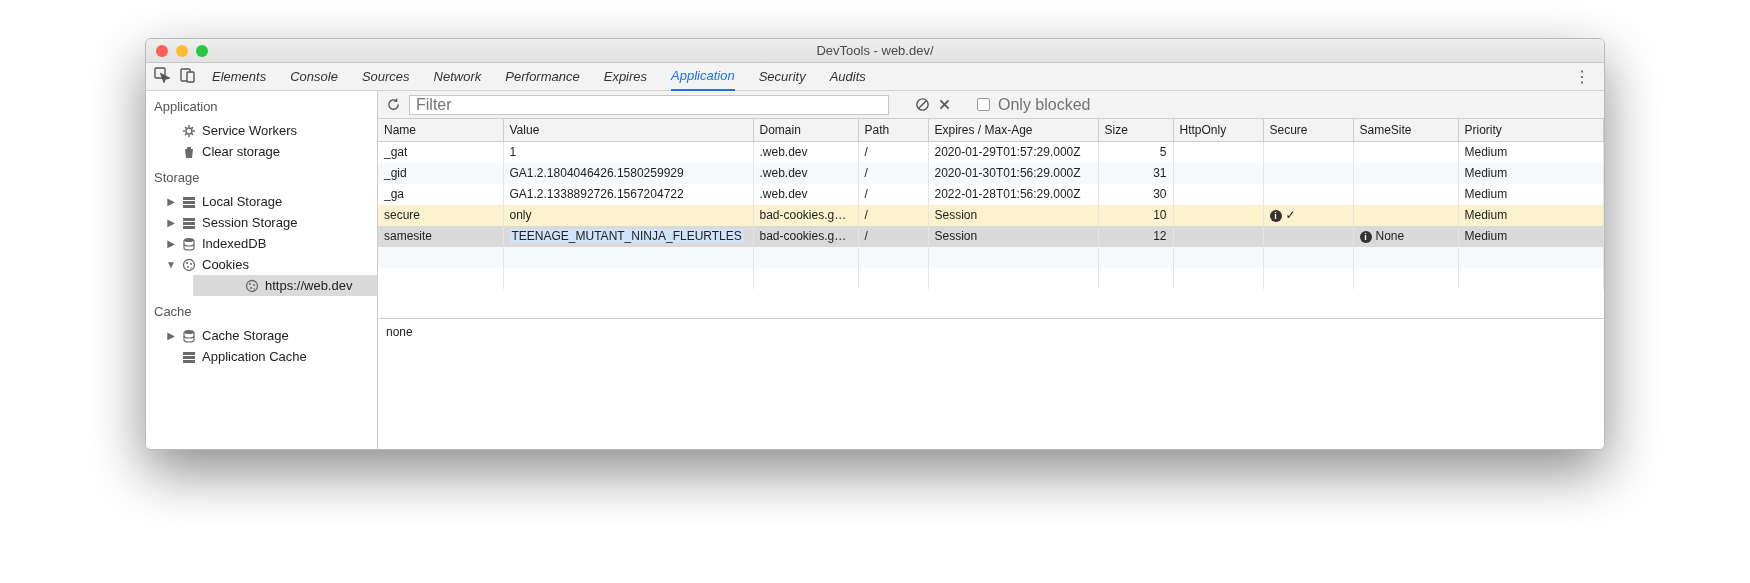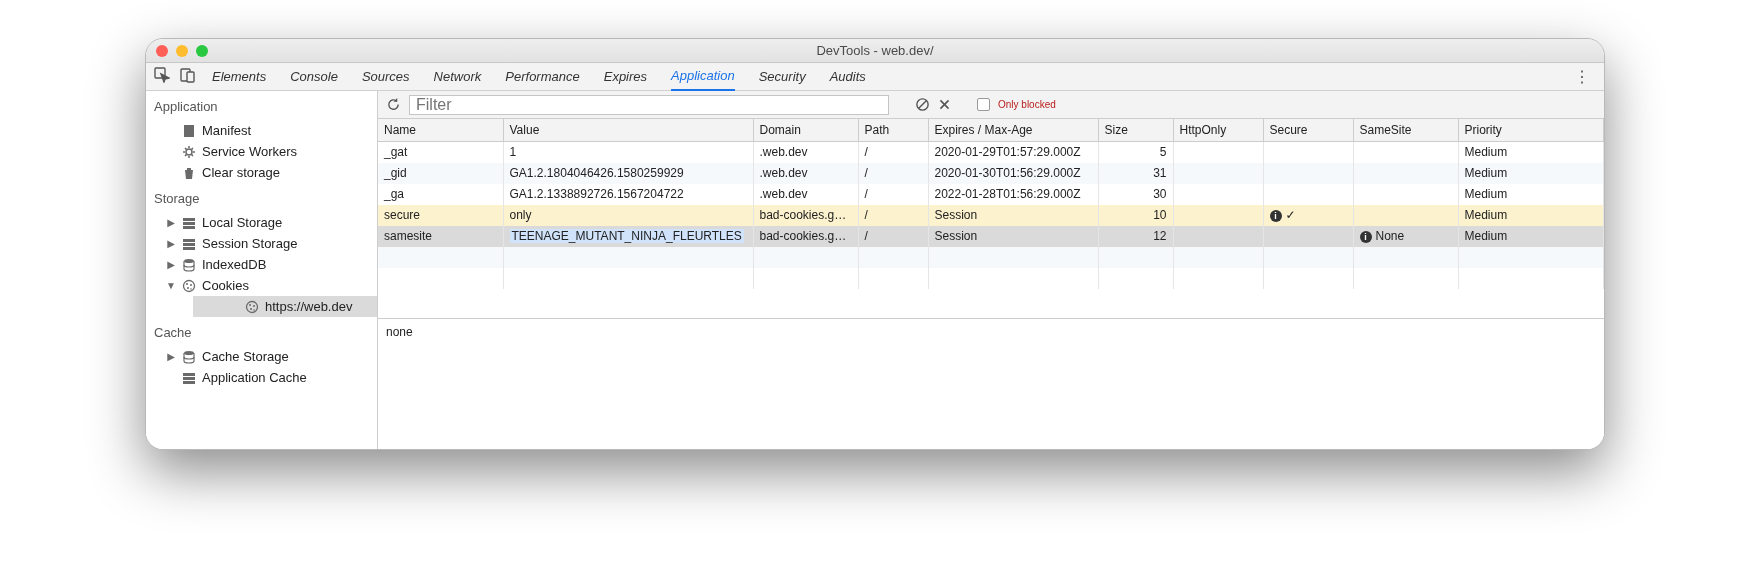--- a/index.html
+++ b/index.html
@@ -10,21 +10,21 @@
     background: transparent;
     display: flex;
     justify-content: center;
     align-items: flex-start;
     padding-top: 38px;
   }
   .window {
     width: 1460px;
     background: #f3f3f3;
     border: 1px solid #b9b9b9;
-    border-radius: 18px;
+    border-radius: 6px;
     box-shadow: 0 22px 55px rgba(0,0,0,0.45);
     overflow: hidden;
   }
   .titlebar {
     height: 24px;
     background: linear-gradient(#eeeeee, #e2e2e2);
     border-bottom: 1px solid #c7c7c7;
     display: flex;
     align-items: center;
     position: relative;
@@ -101,21 +101,21 @@
     background: #fff;
     padding: 0 6px;
     font-size: 16px;
     color: #777;
     outline: none;
   }
   .fb-spacer { width: 10px; }
   .checkbox {
     width: 13px; height: 13px; border: 1px solid #9a9a9a; background: #fff; border-radius: 2px;
   }
-  .fb-label { color: #b91c1c; font-size: 10px; }
+  .fb-label { color: #737373; font-size: 16px; }
   .table-wrap { flex: 1; display: flex; flex-direction: column; min-height: 0; }
   .table-scroll { flex: 1; overflow: hidden; border-bottom: 1px solid #cdcdcd; }
   table.cookie-table { width: 100%; border-collapse: collapse; table-layout: fixed; }
   table.cookie-table th {
     text-align: left;
     font-weight: normal;
     background: #f3f3f3;
     border-bottom: 1px solid #cdcdcd;
     border-right: 1px solid #cdcdcd;
     padding: 4px 6px;
@@ -204,29 +204,20 @@
   </div>
 
   <div class="body">
 
     <div class="sidebar" id="sidebar">
         <div class="sb-group-title">Application</div>
         <div class="sb-item level1">
           <span class="tree-arrow spacer">▶</span>
           <span class="sb-icon">
             <svg viewBox="0 0 14 14">
-              <rect x="2" y="1" width="10" height="12" fill="#6a6a6a"></rect>
-            </svg>
-          </span>
-          <span>Manifest</span>
-        </div>
-        <div class="sb-item level1">
-          <span class="tree-arrow spacer">▶</span>
-          <span class="sb-icon">
-            <svg viewBox="0 0 14 14">
               <circle cx="7" cy="7" r="3" fill="none" stroke="#6a6a6a" stroke-width="1.5"></circle>
               <path d="M7 1v2M7 11v2M1 7h2M11 7h2M3 3l1.4 1.4M9.6 9.6L11 11M11 3L9.6 4.4M4.4 9.6L3 11" stroke="#6a6a6a" stroke-width="1.5"></path>
             </svg>
           </span>
           <span>Service Workers</span>
         </div>
         <div class="sb-item level1">
           <span class="tree-arrow spacer">▶</span>
           <span class="sb-icon">
             <svg viewBox="0 0 14 14">

